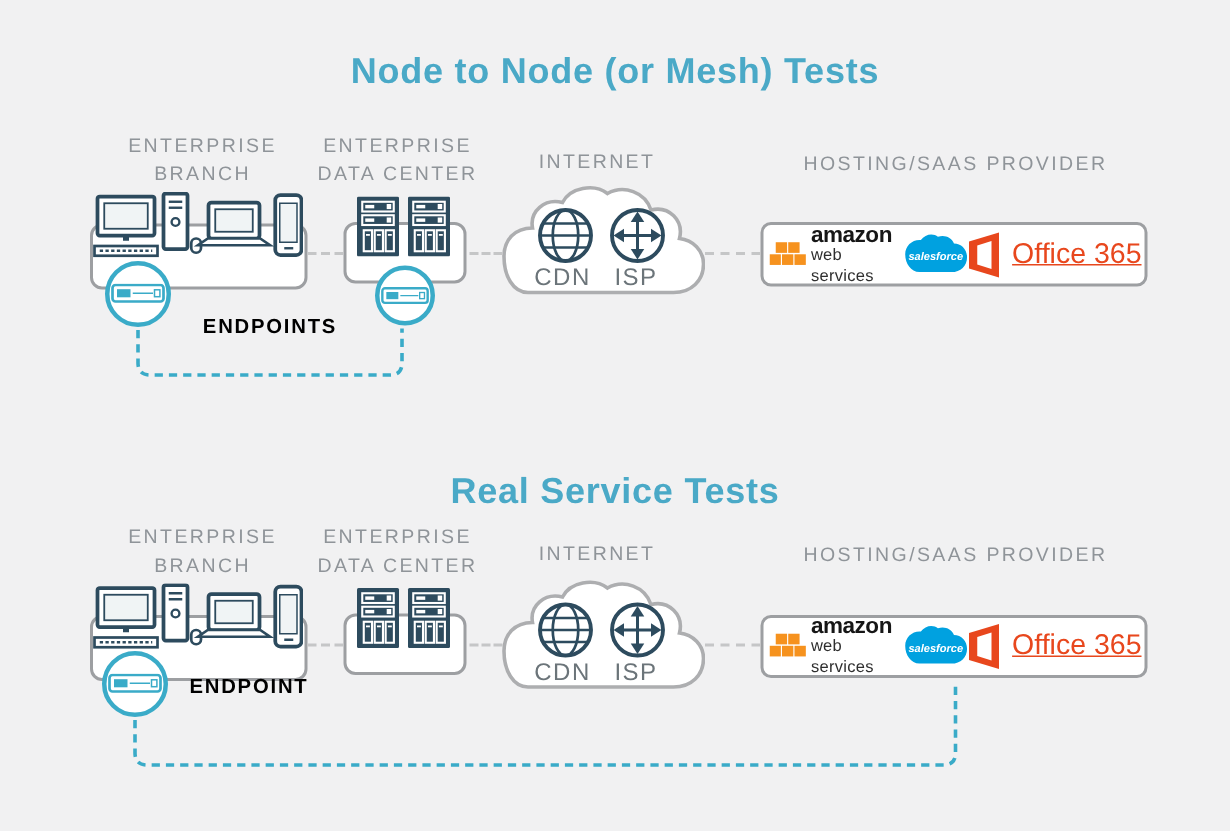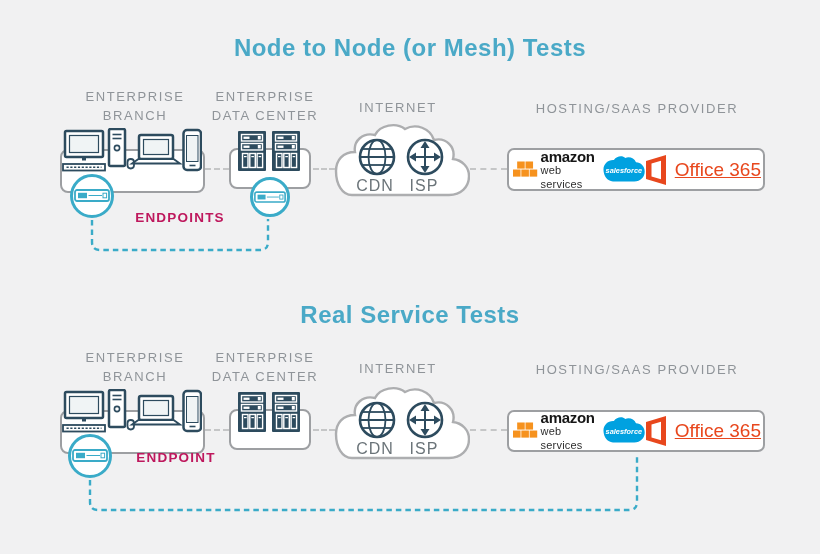--- a/index.html
+++ b/index.html
@@ -16,21 +16,21 @@
     color:#8f9499;font-size:13px;letter-spacing:1.6px;
     text-align:center;line-height:1.45;font-weight:400;
   }
   .node-box{background:#fff;border:2px solid #9d9fa2;border-radius:8px;}
   .saas-box{background:#fff;border:2px solid #9d9fa2;border-radius:7px;}
   .endpoint-circle{
     background:#fff;border:3px solid #3aabc8;border-radius:50%;
     display:flex;align-items:center;justify-content:center;box-sizing:border-box;
   }
   .endpoint-label{
-    color:#be185d;font-size:13.5px;font-weight:bold;letter-spacing:1.2px;text-align:center;
+    color:#000000;font-size:13.5px;font-weight:bold;letter-spacing:1.2px;text-align:center;
   }
   .cloud-label{color:#6b7479;font-size:16px;letter-spacing:1px;text-align:center;}
   .connector{border-top:2px dashed #c5c6c7;height:0;}
   .logo-row{display:flex;align-items:center;justify-content:center;}
   .logo-item{display:flex;align-items:center;}
   .aws-text{display:flex;flex-direction:column;margin-left:3px;}
   .aws-name{font-weight:bold;font-size:15px;color:#161616;line-height:1;letter-spacing:-.3px;}
   .aws-sub{font-size:11px;color:#2e2e2e;letter-spacing:.2px;line-height:1.2;}
   .office-text{color:#e8471d;font-size:19px;margin-left:6px;white-space:nowrap;text-decoration:underline;}
   svg{display:block;}
@@ -178,21 +178,21 @@
       <line x1="14.5" y1="6.5" x2="28" y2="6.5" stroke="#3aabc8" stroke-width="1"></line>
       <rect x="29" y="4.2" width="3.6" height="4.6" fill="none" stroke="#3aabc8" stroke-width="1"></rect>
     </svg>
   </div>
   <div class="abs endpoint-label" style="left:130px;top:210px;width:100px;">ENDPOINTS</div>
 
   <div class="abs connector" style="left:205px;top:168px;width:24px;"></div>
   <div class="abs connector" style="left:313px;top:168px;width:22px;"></div>
   <div class="abs connector" style="left:470px;top:168px;width:37px;"></div>
 
-  <div class="abs sec-title" style="top:301px;">Real Service Tests</div>
+  <div class="abs sec-title" style="top:314px;">Real Service Tests</div>
 
   <div class="abs col-header" style="left:70px;top:349px;width:130px;">ENTERPRISE BRANCH</div>
   <div class="abs col-header" style="left:195px;top:349px;width:140px;">ENTERPRISE DATA CENTER</div>
   <div class="abs col-header" style="left:338px;top:360px;width:120px;">INTERNET</div>
   <div class="abs col-header" style="left:507px;top:361px;width:260px;">HOSTING/SAAS PROVIDER</div>
 
   <div class="abs node-box" style="left:60px;top:410px;width:145px;height:44px;box-sizing:border-box;"></div>
   <svg class="abs" style="left:62px;top:389px;" width="140" height="44" viewBox="0 0 140 44">
     <g stroke="#2d4b5e" fill="#fff">
       <rect x="3" y="3" width="38" height="26" rx="1.5" stroke-width="2.5"></rect>
@@ -309,21 +309,21 @@
   </div>
 
   <div class="abs endpoint-circle" style="left:68px;top:434px;width:44px;height:44px;">
     <svg width="36" height="14" viewBox="0 0 36 14">
       <rect x="1" y="1" width="34" height="11" rx="2" fill="#fff" stroke="#3aabc8" stroke-width="1.8"></rect>
       <rect x="4" y="3.8" width="9" height="5.4" fill="#3aabc8"></rect>
       <line x1="14.5" y1="6.5" x2="28" y2="6.5" stroke="#3aabc8" stroke-width="1"></line>
       <rect x="29" y="4.2" width="3.6" height="4.6" fill="none" stroke="#3aabc8" stroke-width="1"></rect>
     </svg>
   </div>
-  <div class="abs endpoint-label" style="left:128px;top:450px;width:96px;">ENDPOINT</div>
+  <div class="abs endpoint-label" style="left:118px;top:450px;width:96px;">ENDPOINT</div>
 
   <div class="abs connector" style="left:205px;top:429px;width:24px;"></div>
   <div class="abs connector" style="left:313px;top:429px;width:22px;"></div>
   <div class="abs connector" style="left:470px;top:429px;width:37px;"></div>
 
   <svg class="abs" style="left:0;top:0;pointer-events:none;" width="820" height="554" viewBox="0 0 820 554">
     <path d="M92,220 V242 Q92,250 100,250 H260 Q268,250 268,242 V219" fill="none" stroke="#3aabc8" stroke-width="2.4" stroke-dasharray="5.5 4"></path>
     <path d="M90,480 V502 Q90,510 98,510 H629 Q637,510 637,502 V454" fill="none" stroke="#3aabc8" stroke-width="2.4" stroke-dasharray="5.5 4"></path>
   </svg>
 

